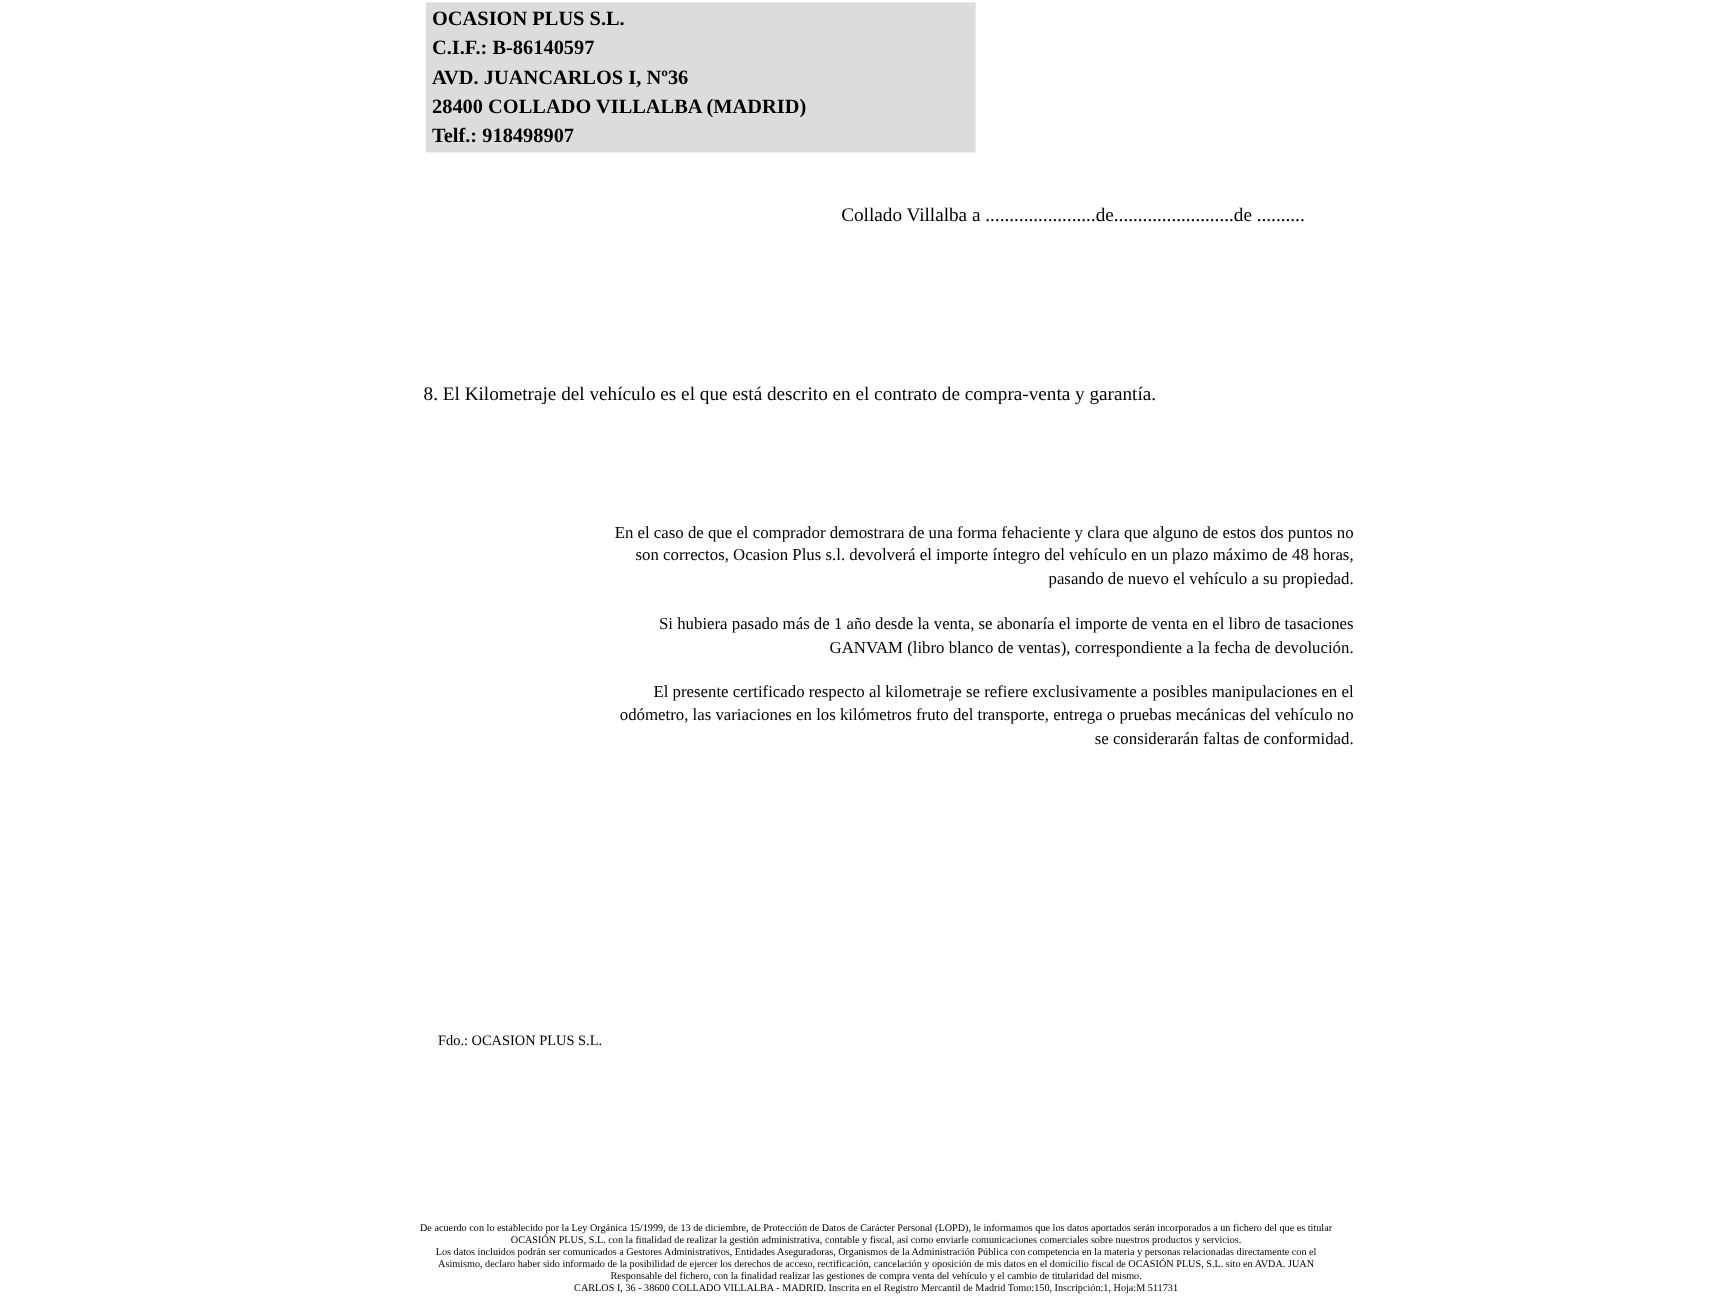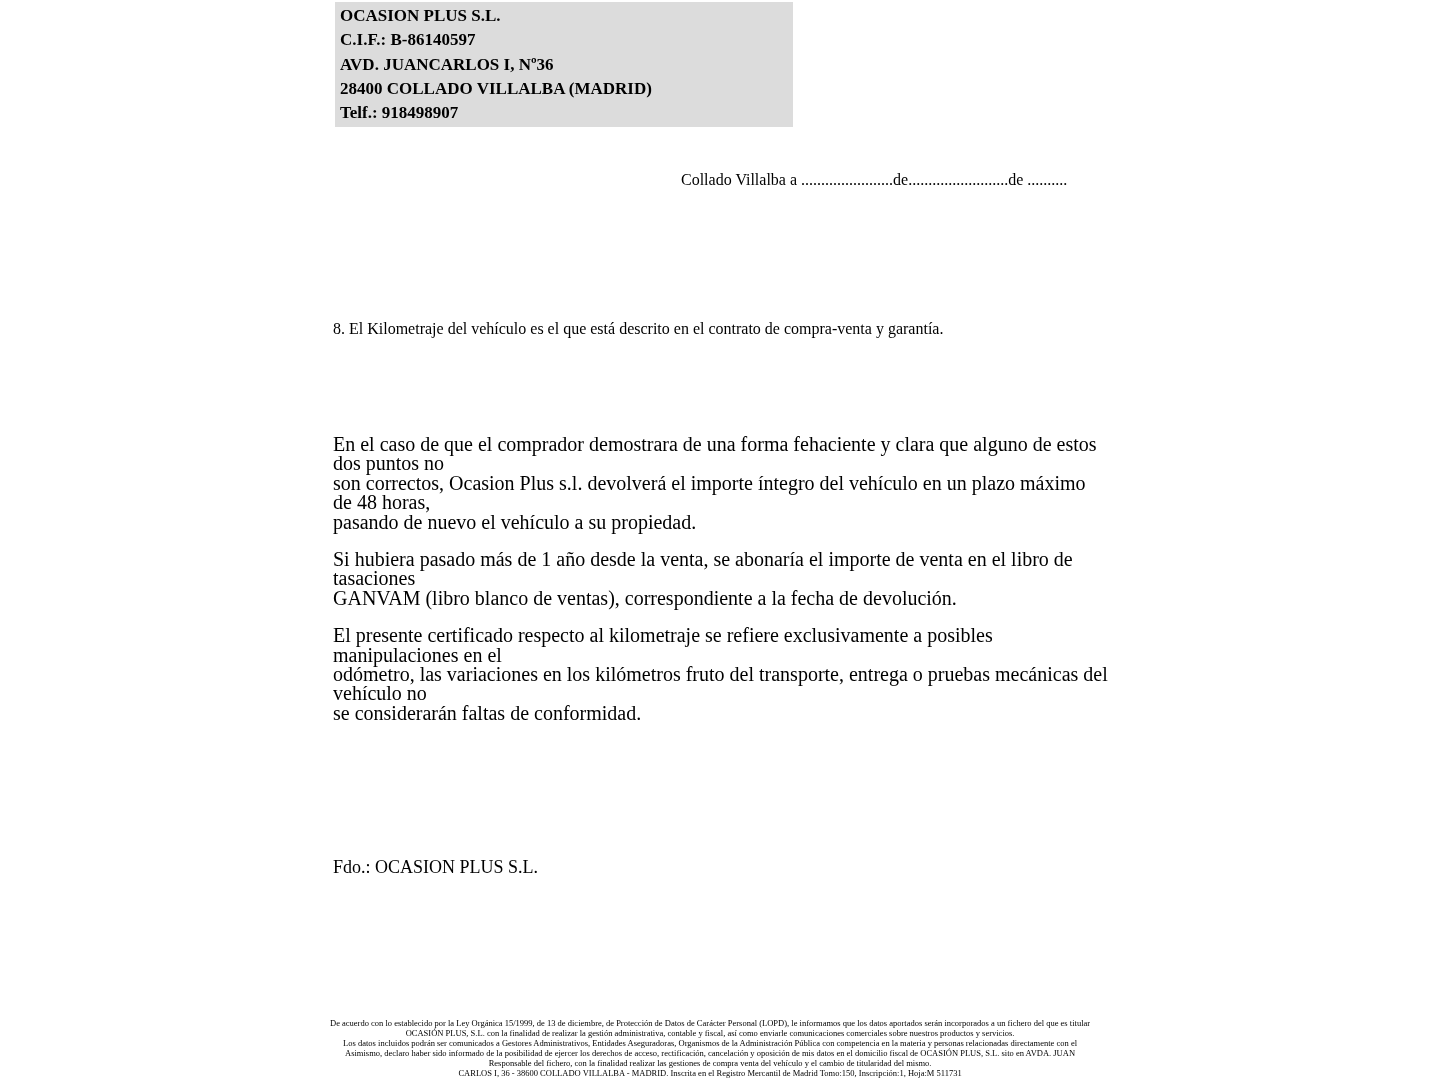--- a/index.html
+++ b/index.html
@@ -8,20 +8,21 @@
     background: #ffffff;
     color: #000000;
     font-family: "Liberation Serif", "DejaVu Serif", serif;
   }
   .page {
     position: relative;
     width: 1204px;
     height: 1080px;
     background: #ffffff;
     overflow: hidden;
+    margin-left: 20px;
   }
   
   .company-box {
     position: absolute;
     left: 335px;
     top: 2px;
     width: 458px;
     background: #dcdcdc;
     padding: 2px 6px 2px 5px;
   }
@@ -59,30 +60,31 @@
     font-size: 16px;
     line-height: 19.4px;
   }
   .point { margin-bottom: 19px; white-space: nowrap; }
   
   .paragraphs {
     position: absolute;
     left: 333px;
     top: 435px;
     width: 775px;
-    font-size: 20px;
+    font-size: 14px;
     line-height: 19.4px;
+    text-align: right;
   }
   .para { white-space: pre-line; margin-bottom: 18px; }
   
   .signature {
     position: absolute;
-    left: 333px;
+    left: 345px;
     top: 858px;
-    font-size: 18px;
+    font-size: 12px;
     line-height: 19.4px;
     white-space: nowrap;
   }
   
   .legal {
     position: absolute;
     left: 330px;
     top: 1019px;
     font-size: 8.5px;
     line-height: 9.9px;

